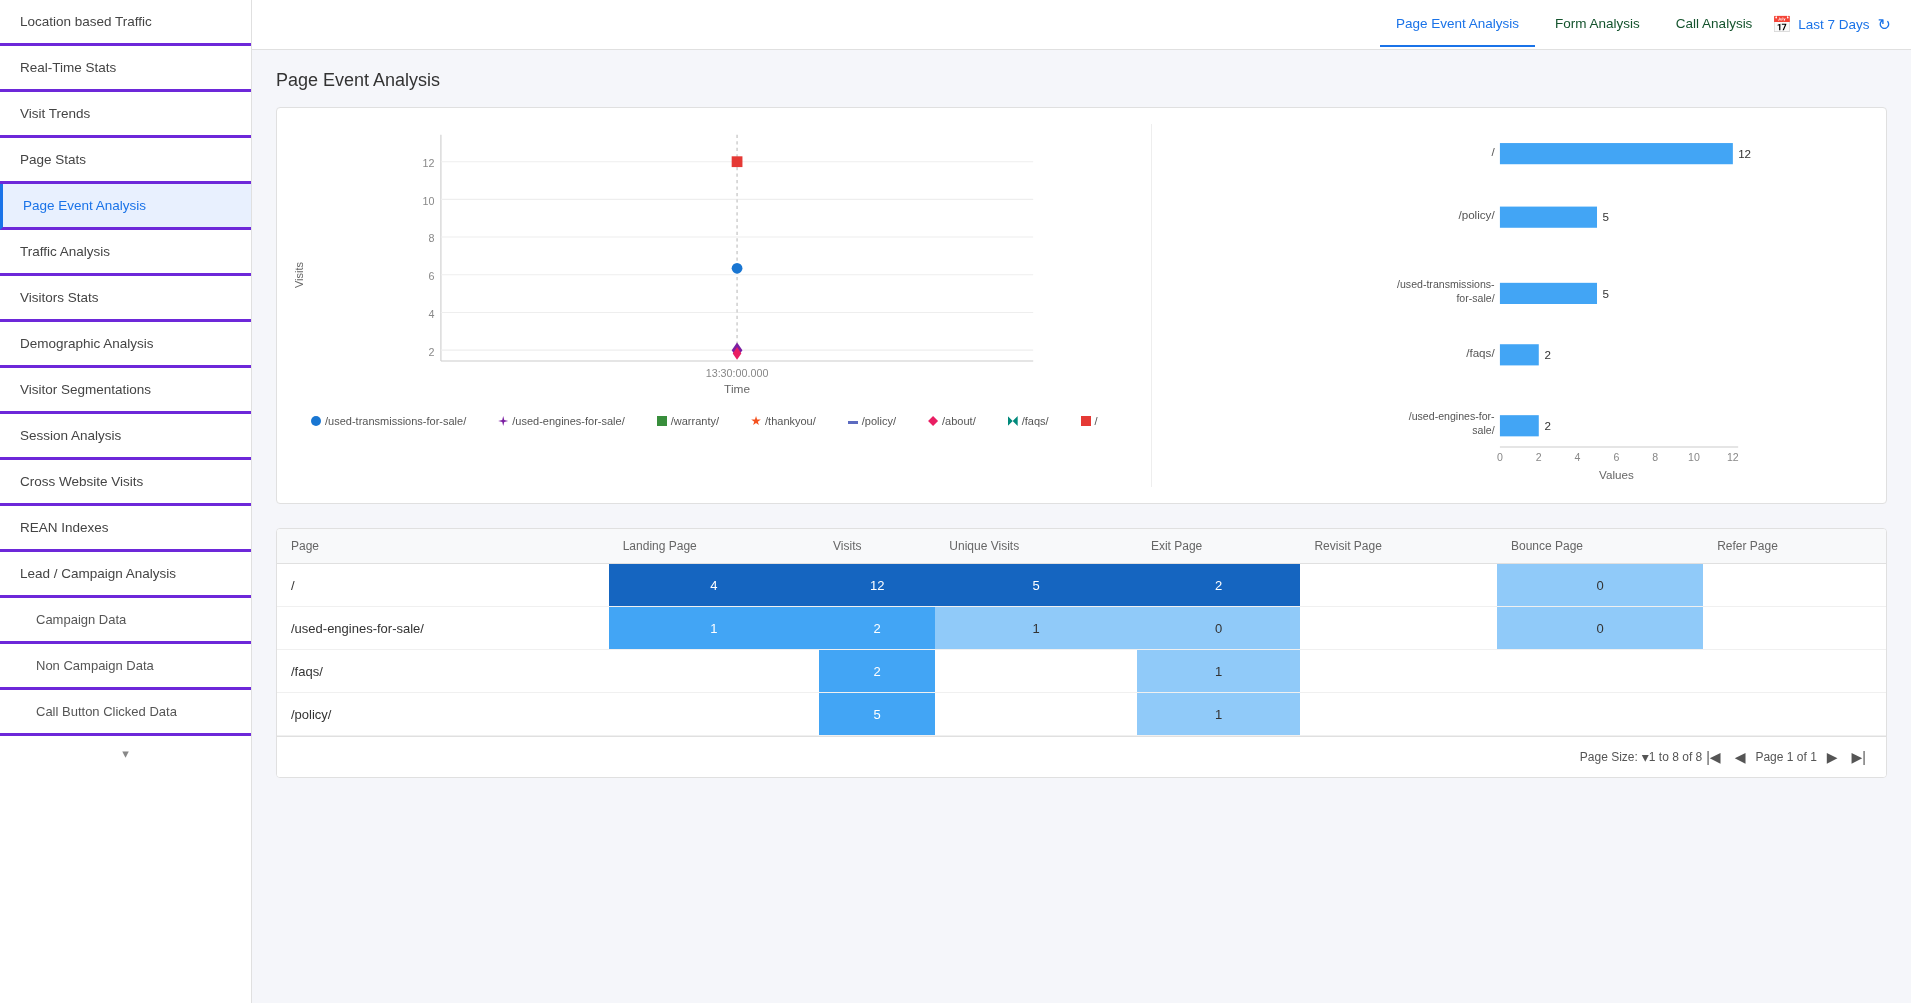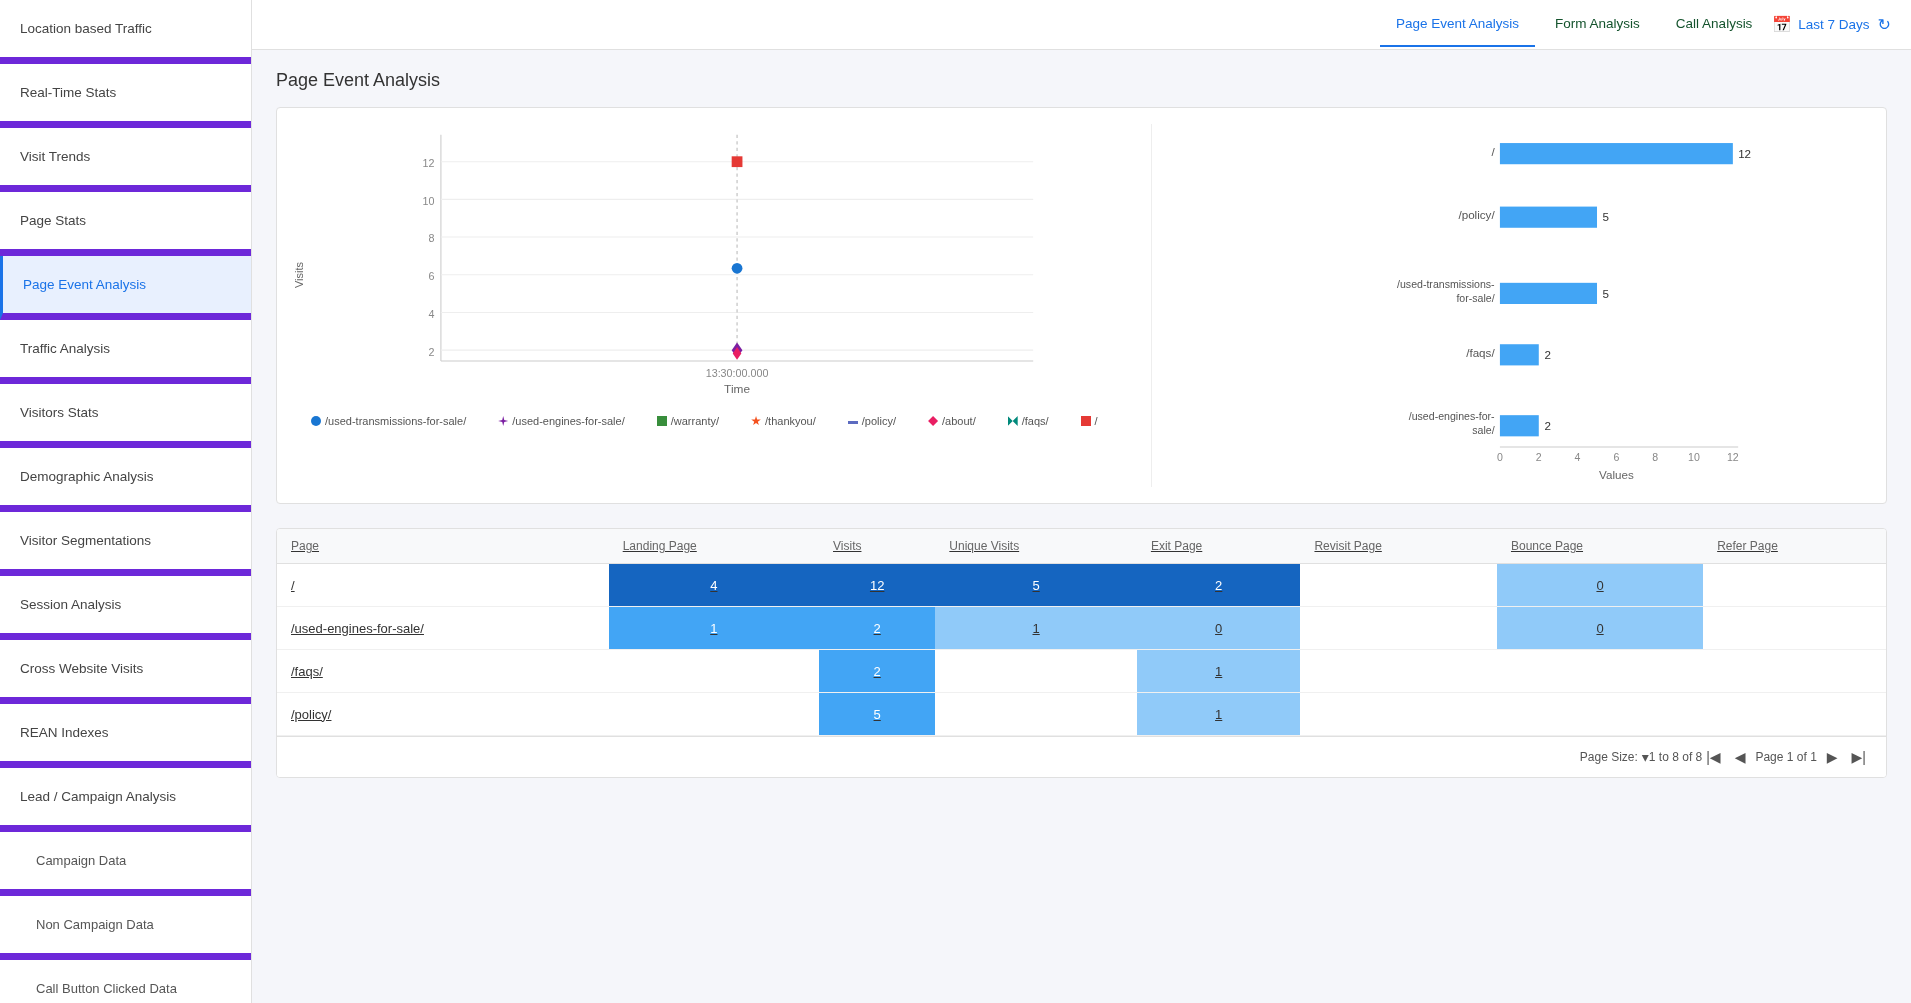--- a/index.html
+++ b/index.html
@@ -9,23 +9,23 @@
     .sidebar {
       width: 252px;
       min-width: 252px;
       background: #fff;
       border-right: 1px solid #e0e0e0;
       overflow-y: auto;
       display: flex;
       flex-direction: column;
     }
     .sidebar-item {
-      padding: 21px 20px;
+      padding: 14px 20px;
       cursor: pointer;
-      border-bottom: 7px solid #6d28d9;
+      border-bottom: 3px solid #6d28d9;
       color: #444;
       font-size: 13.5px;
     }
     .sidebar-item.active {
       background: #e8f0fe;
       color: #1a73e8;
       border-left: 3px solid #1a73e8;
     }
     .sidebar-item.sub {
       padding-left: 36px;
@@ -159,21 +159,20 @@
     
     .table-container {
       background: #fff;
       border: 1px solid #e0e0e0;
       border-radius: 4px;
       overflow: hidden;
     }
     .data-table {
       width: 100%;
       border-collapse: collapse;
-      text-decoration: underline;
     }
     .data-table th {
       background: #f8f9fa;
       padding: 10px 14px;
       text-align: left;
       font-weight: 500;
       font-size: 12px;
       color: #666;
       border-bottom: 1px solid #e0e0e0;
     }

